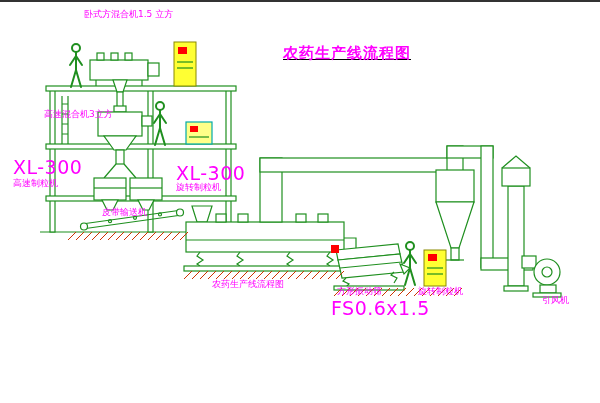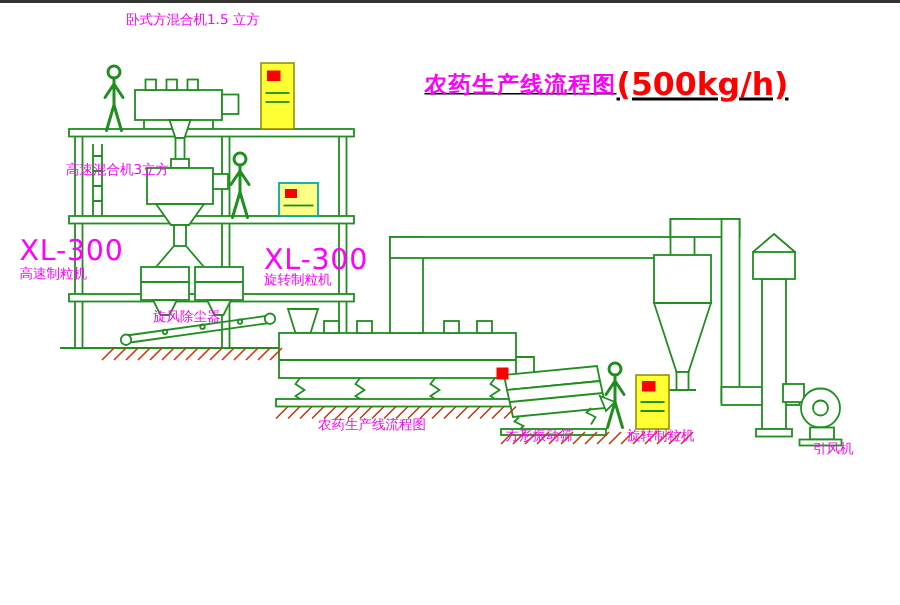--- a/index.html
+++ b/index.html
@@ -174,26 +174,26 @@
       <path class="hatch" d="M68,240 l8,-8 m0,8 l8,-8 m0,8 l8,-8 m0,8 l8,-8 m0,8 l8,-8 m0,8 l8,-8 m0,8 l8,-8 m0,8 l8,-8 m0,8 l8,-8 m0,8 l8,-8 m0,8 l8,-8 m0,8 l8,-8 m0,8 l8,-8 m0,8 l8,-8 m0,8 l8,-8"></path>
       <path class="hatch" d="M184,279 l8,-8 m0,8 l8,-8 m0,8 l8,-8 m0,8 l8,-8 m0,8 l8,-8 m0,8 l8,-8 m0,8 l8,-8 m0,8 l8,-8 m0,8 l8,-8 m0,8 l8,-8 m0,8 l8,-8 m0,8 l8,-8 m0,8 l8,-8 m0,8 l8,-8 m0,8 l8,-8 m0,8 l8,-8 m0,8 l8,-8 m0,8 l8,-8 m0,8 l8,-8 m0,8 l8,-8"></path>
       <path class="hatch" d="M334,296 l8,-8 m0,8 l8,-8 m0,8 l8,-8 m0,8 l8,-8 m0,8 l8,-8 m0,8 l8,-8 m0,8 l8,-8 m0,8 l8,-8 m0,8 l8,-8 m0,8 l8,-8 m0,8 l8,-8 m0,8 l8,-8 m0,8 l8,-8 m0,8 l8,-8 m0,8 l8,-8 m0,8 l8,-8"></path>
     </g>
   </svg>
 
   <div class="lb" style="left:84px;top:10px">卧式方混合机1.5 立方</div>
 
   <div class="ttl" style="left:283px;top:44px">
     <span class="title-main">农药生产线流程图</span>
-      <span class="title-cap">(500kg/h)</span>
   </div>
 
   <div class="lb" style="left:44px;top:110px">高速混合机3立方</div>
   <div class="lb lb-md" style="left:13px;top:157px">XL-300</div>
   <div class="lb" style="left:13px;top:179px">高速制粒机</div>
   <div class="lb lb-md" style="left:176px;top:163px">XL-300</div>
   <div class="lb" style="left:176px;top:183px">旋转制粒机</div>
-  <div class="lb" style="left:102px;top:208px">旋风除尘器</div>
+  <div class="lb" style="left:102px;top:208px">皮带输送机</div>
   <div class="lb" style="left:212px;top:280px">农药生产线流程图</div>
   <div class="lb" style="left:337px;top:287px">方形振动筛</div>
+  <div class="lb lb-md" style="left:331px;top:298px">FS0.6x1.5</div>
   <div class="lb" style="left:418px;top:287px">旋转制粒机</div>
   <div class="lb" style="left:542px;top:296px">引风机</div>
 </div>
 
 </body></html>

